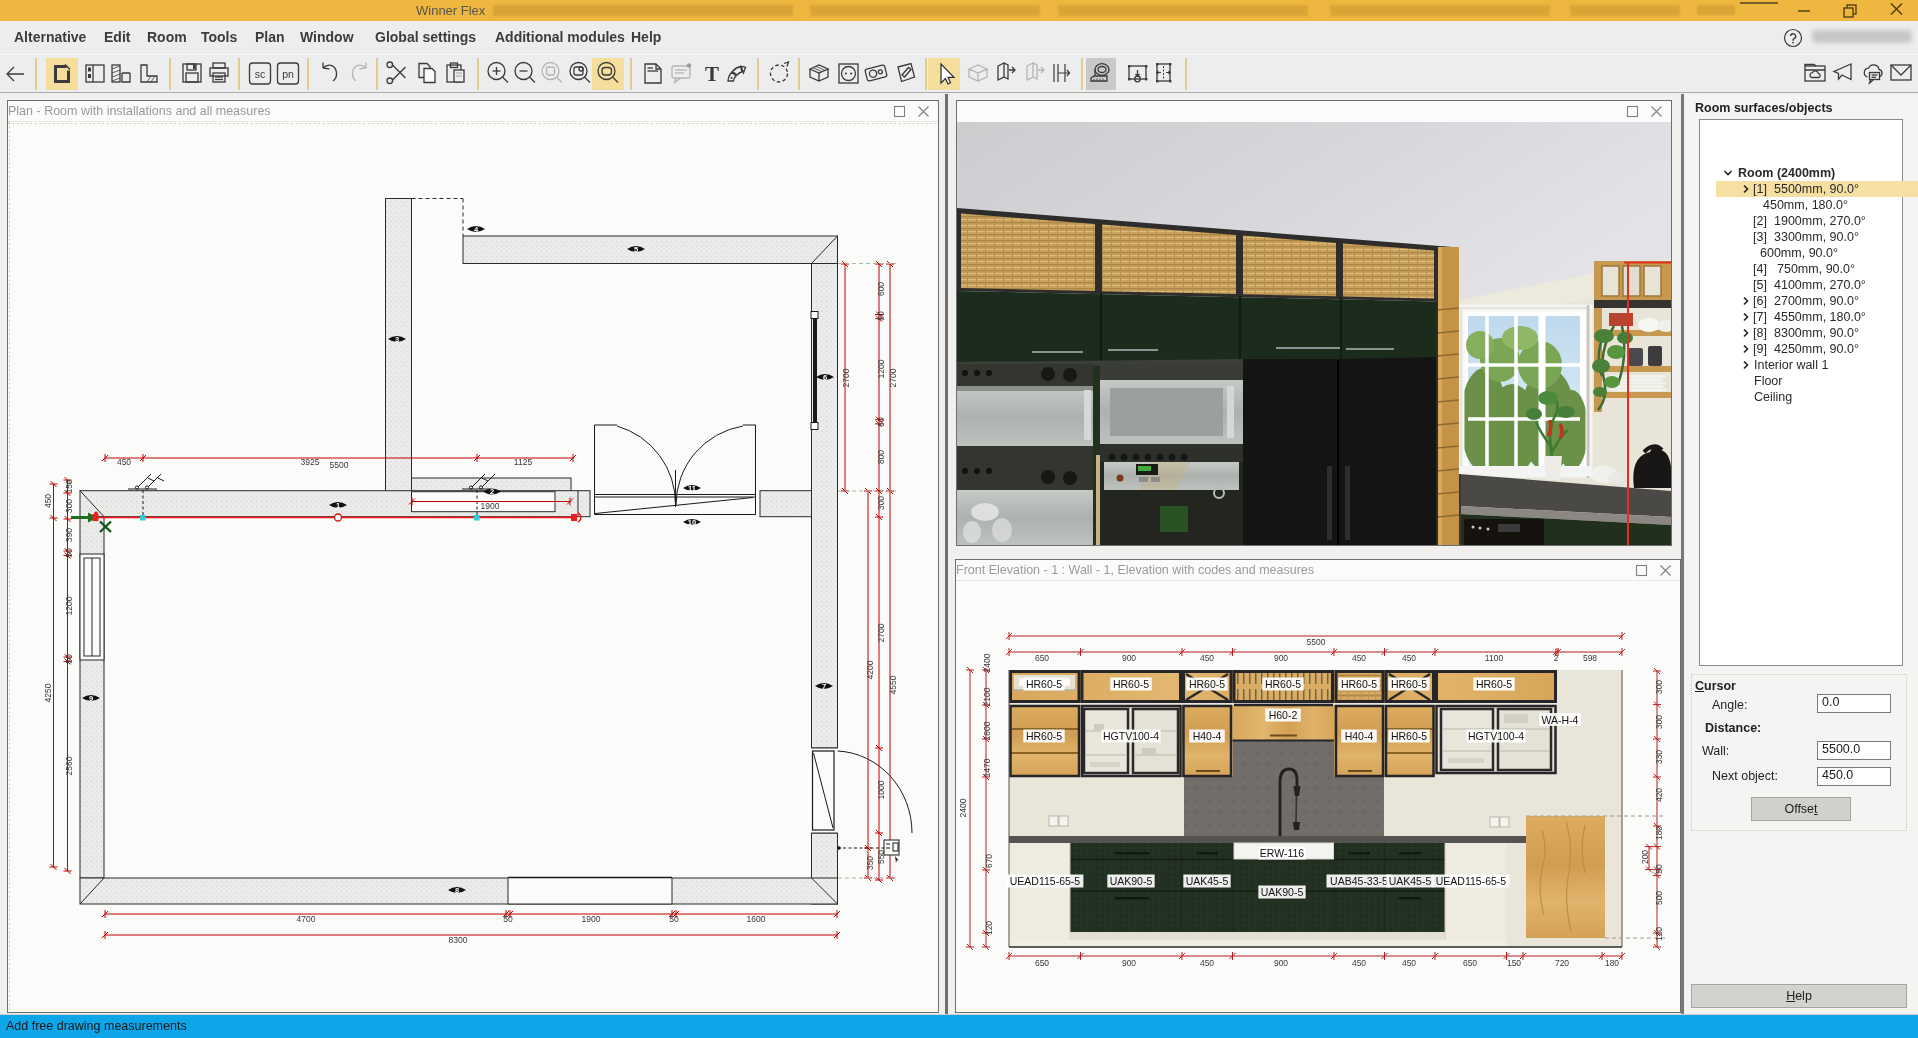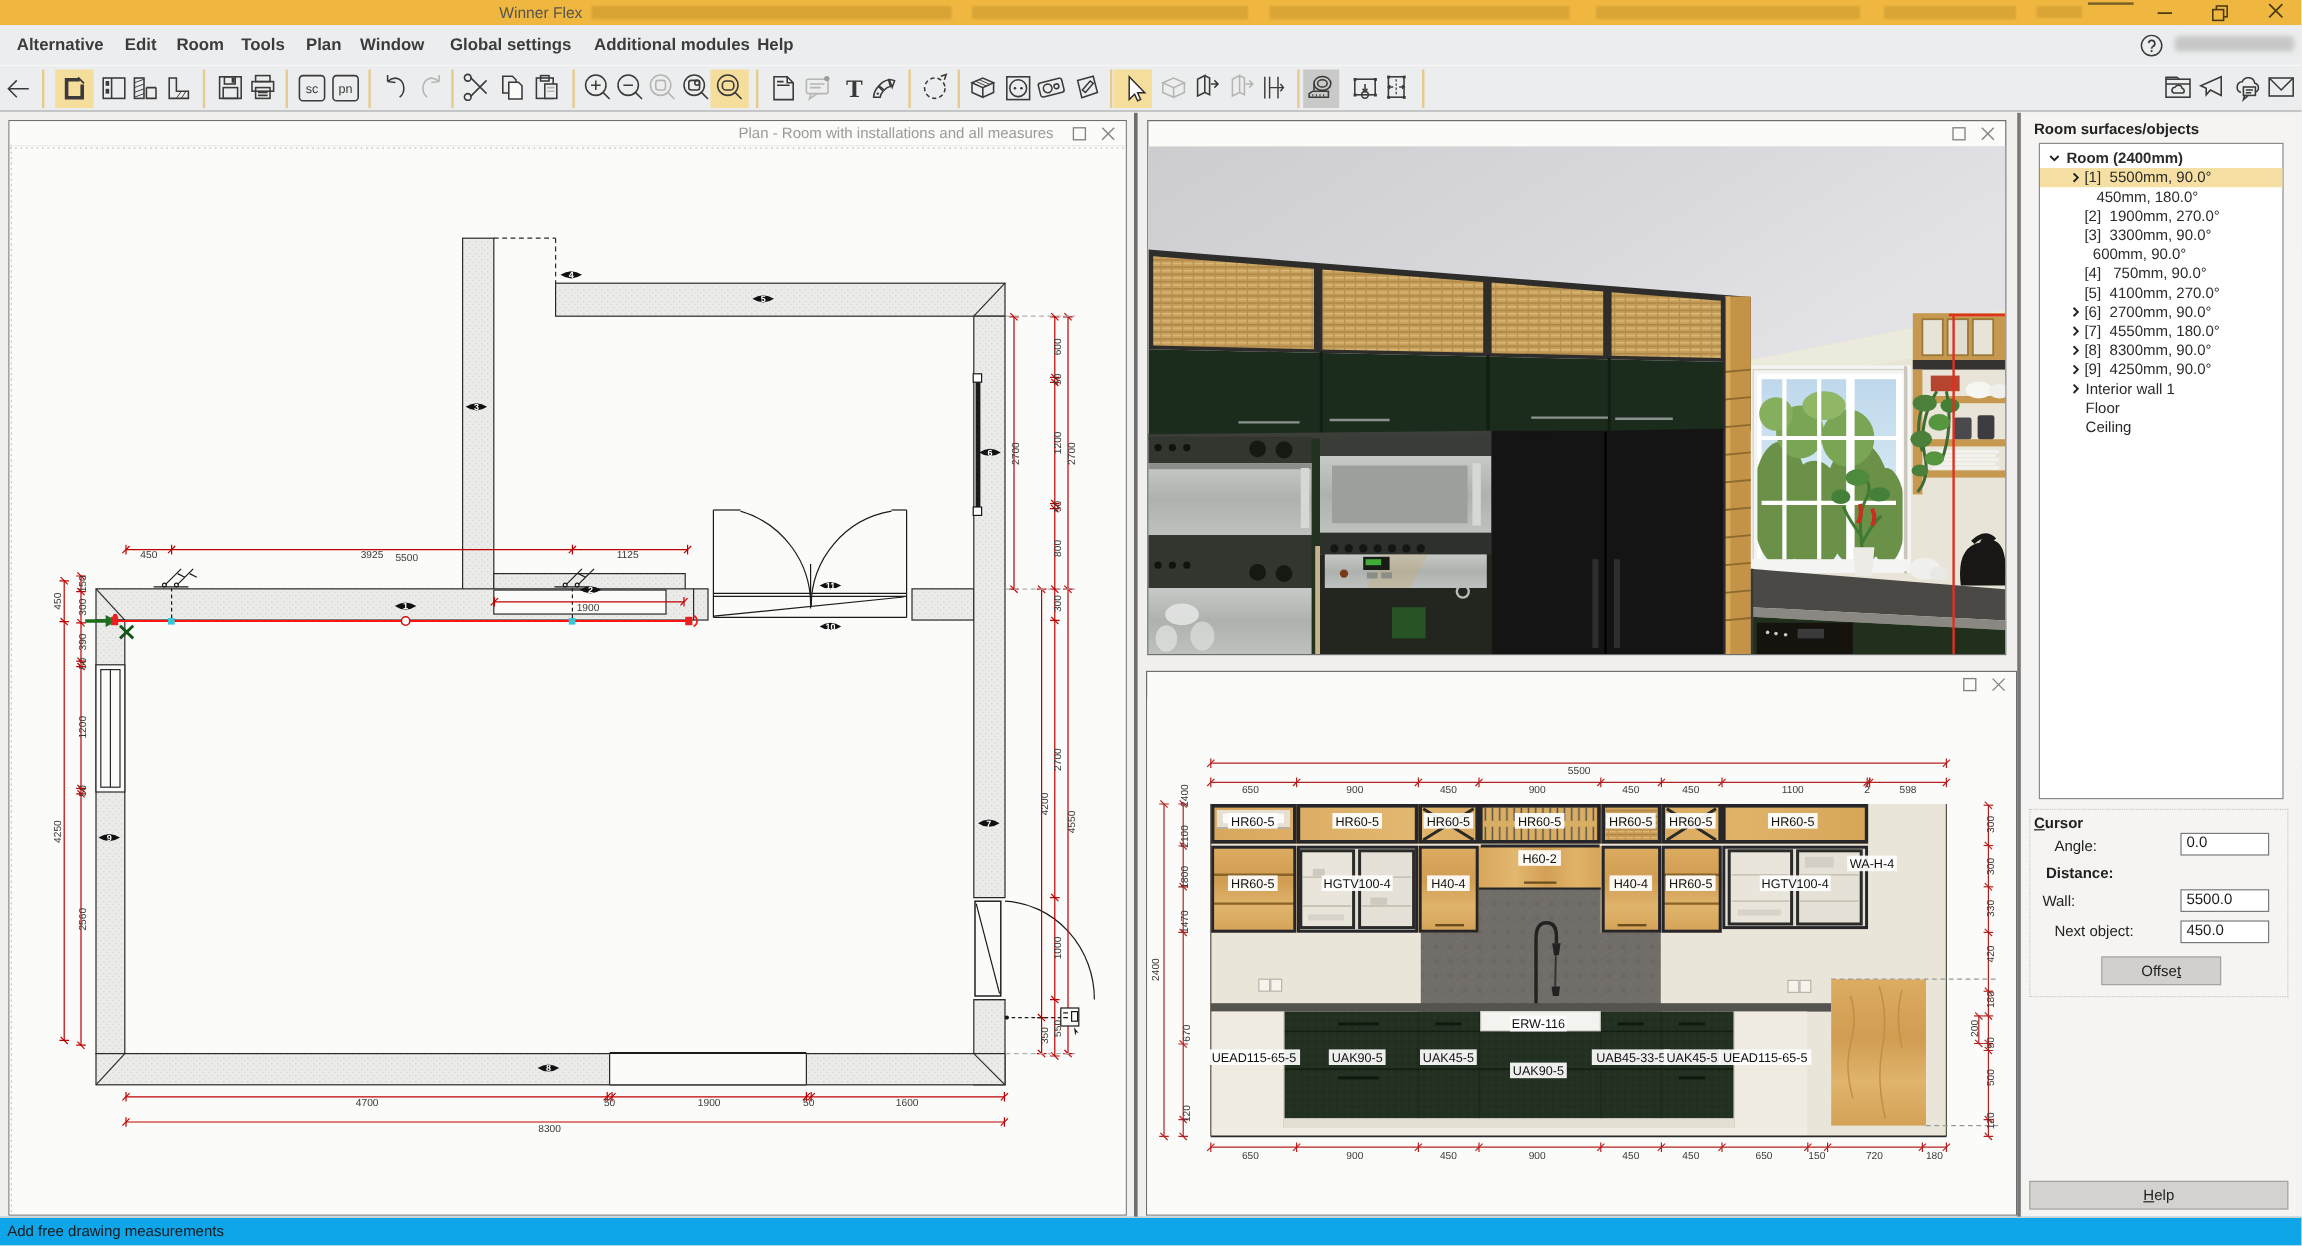--- a/index.html
+++ b/index.html
@@ -11,27 +11,27 @@
   #titletext { left:416px; top:3px; font-size:13px; color:#55554E; }
   #menubar { left:0; top:21px; width:1918px; height:33px; background:#ECEDEE; }
   .mitem { position:absolute; top:8px; font-size:14px; color:#3C3C3C;font-weight:bold; }
   #toolbar { left:0; top:54px; width:1918px; height:39px; background:#ECEDEE; border-top:1px solid #f7f7f7; border-bottom:1px solid #ABABAB; }
   .tsep { position:absolute; top:3px; width:1.5px; height:32px; background:#E5CB8E; }
   .tbtn { position:absolute; top:3px; width:30px; height:32px; }
   .ybg { background:#F5DD9C; }
   .gbg { background:#C9C9C7; }
   
   .win { position:absolute; background:#FBFBF9; border:1px solid #6E6E6E; }
-  .wtitle { position:absolute; left:0; top:0; right:0; height:21px; background:#FBFBF9; text-align:right; font-size:12.5px; color:#9A9A9A; line-height:21px; border-bottom:1px dotted #D8D8D0; white-space:nowrap; padding-right:60px; }
+  .wtitle { position:absolute; left:0; top:0; right:0; height:21px; background:#FBFBF9; text-align:left; font-size:12.5px; color:#9A9A9A; line-height:21px; border-bottom:1px dotted #D8D8D0; white-space:nowrap; padding-right:60px; }
   .wbtn { position:absolute; top:4px; width:13px; height:13px; color:#808080; }
   
   #rpanel { left:1685px; top:94px; width:233px; height:920px; background:#F5F4F2; }
   .inp { position:absolute; background:#FFFFFF; border:1px solid #7A7A7A; font-size:12.5px; color:#1A1A1A; padding-left:4px; }
   #statusbar { left:0; top:1014px; width:1918px; height:24px; background:#0ea5e9; border-top:1px solid #CFCFCD; font-size:12.5px; color:#1A1A1A; line-height:23px; padding-left:6px; }
-  .trow { position:absolute; left:0; width:202px; height:16px; line-height:16px; }
+  .trow { position:absolute; left:16px; width:202px; height:16px; line-height:16px;margin-top:41px; }
   .trow.hl { background:#F5DFA2; }
   .chev { position:absolute; top:3px; width:10px; height:10px; }
 </style>
 </head>
 <body>
 
   <div class="abs" id="titlebar">
     <span class="abs" id="titletext">Winner Flex</span>
 
     <div class="abs" style="left:493px;top:5px;width:300px;height:11px;background:#C28F2C;opacity:.5;filter:blur(1px)"></div>
@@ -791,20 +791,21 @@
 
         <polygon points="1459,474 1459,545 1461,545 1461,474" fill="#3A3834"></polygon>
 
         <line x1="1628" y1="262" x2="1628" y2="545" stroke="#E03020" stroke-width="2"></line>
         <line x1="1624" y1="262.5" x2="1671" y2="262.5" stroke="#E03020" stroke-width="2"></line>
       </svg>
     </div>
   </div>
 
   <div class="win" style="left:955px;top:559px;width:726px;height:454px">
+    <div class="wtitle">Front Elevation - 1 : Wall - 1, Elevation with codes and measures</div>
     <svg class="wbtn" style="right:32px" viewBox="0 0 13 13">
       <rect x="1.5" y="1.5" width="10" height="10" fill="none" stroke="#808080" stroke-width="1.1"></rect>
     </svg>
     <svg class="wbtn" style="right:8px" viewBox="0 0 13 13">
       <path d="M1.5 1.5 L11.5 11.5 M11.5 1.5 L1.5 11.5" stroke="#808080" stroke-width="1.1"></path>
     </svg>
     <div class="abs" style="left:0;top:21px;width:724px;height:431px;background:#FBFBF9">
       <svg width="724" height="431" viewBox="956 581 724 431" id="elevsvg">
         <defs>
           <linearGradient id="woodg" x1="0" y1="0" x2="1" y2="0">

